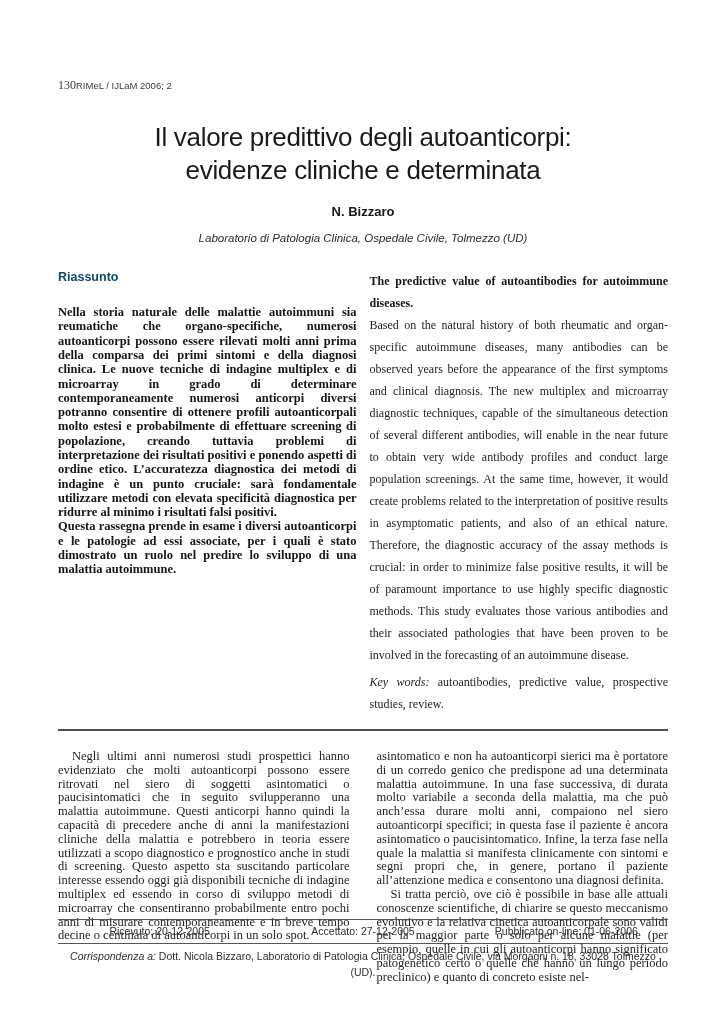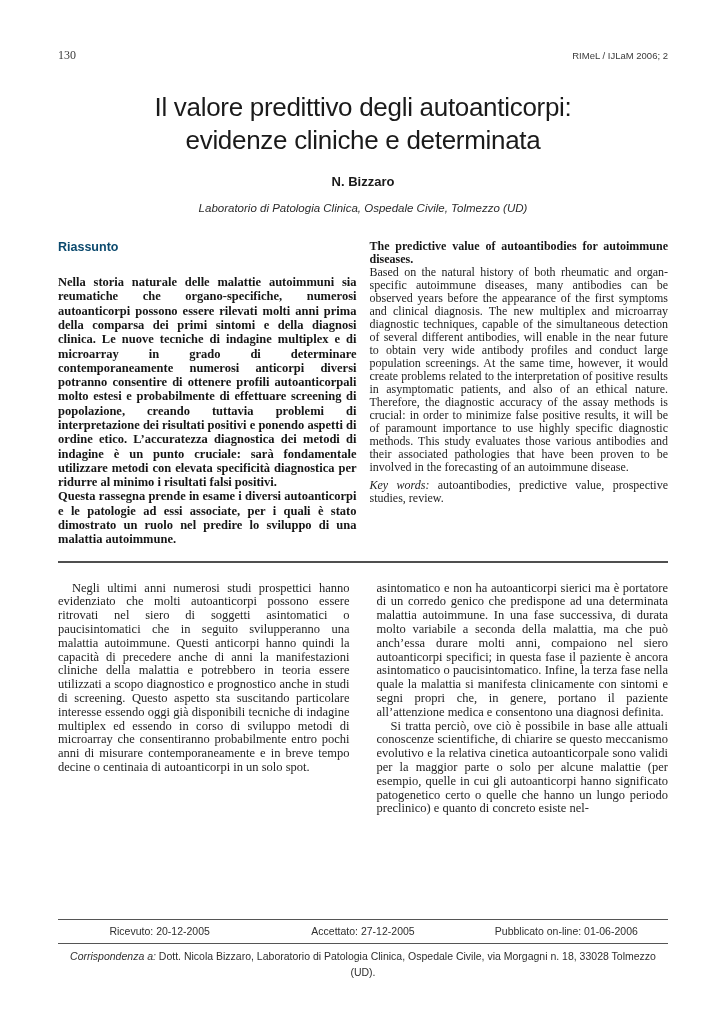--- a/index.html
+++ b/index.html
@@ -11,22 +11,22 @@
     margin: 0 auto;
     background: #ffffff;
     overflow: hidden;
     font-family: "Liberation Serif", serif;
     color: #1f1f1f;
   }
   .content { padding: 48px 56px 0 58px; }
 
   .running-head {
     display: flex;
-    justify-content: space-between;
     align-items: baseline;
+    margin-top: 30px;
   }
   .page-num { font-size: 12px; color: #3a3a3a; }
   .journal-ref {
     font-family: "Liberation Sans", sans-serif;
     font-size: 9.5px;
     color: #3a3a3a;
   }
 
   .paper-title {
     margin-top: 28px;
@@ -66,21 +66,21 @@
   }
   .riassunto p {
     font-weight: bold;
     font-size: 12.5px;
     line-height: 14.3px;
     text-align: justify;
     color: #161616;
   }
   .summary p {
     font-size: 12px;
-    line-height: 13px;
+    line-height: 22px;
     text-align: justify;
     color: #232323;
   }
   .summary-title { font-weight: bold; color: #161616 !important; }
   .keywords { margin-top: 5px; }
   .keywords em { font-style: italic; }
 
   .section-divider {
     margin-top: 14px;
     border: none;

